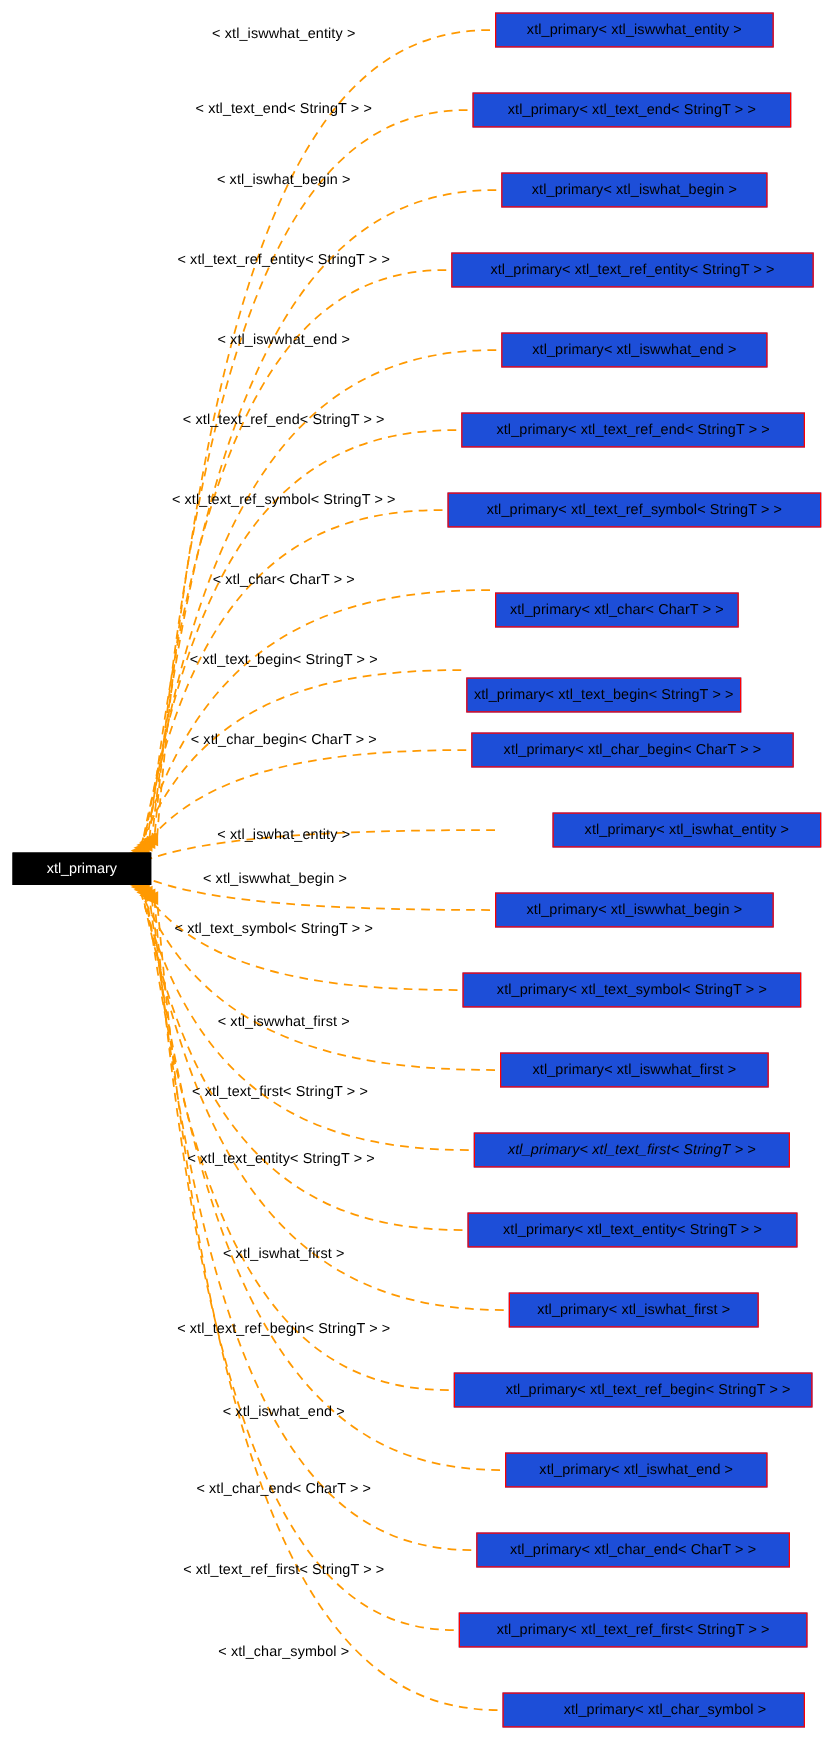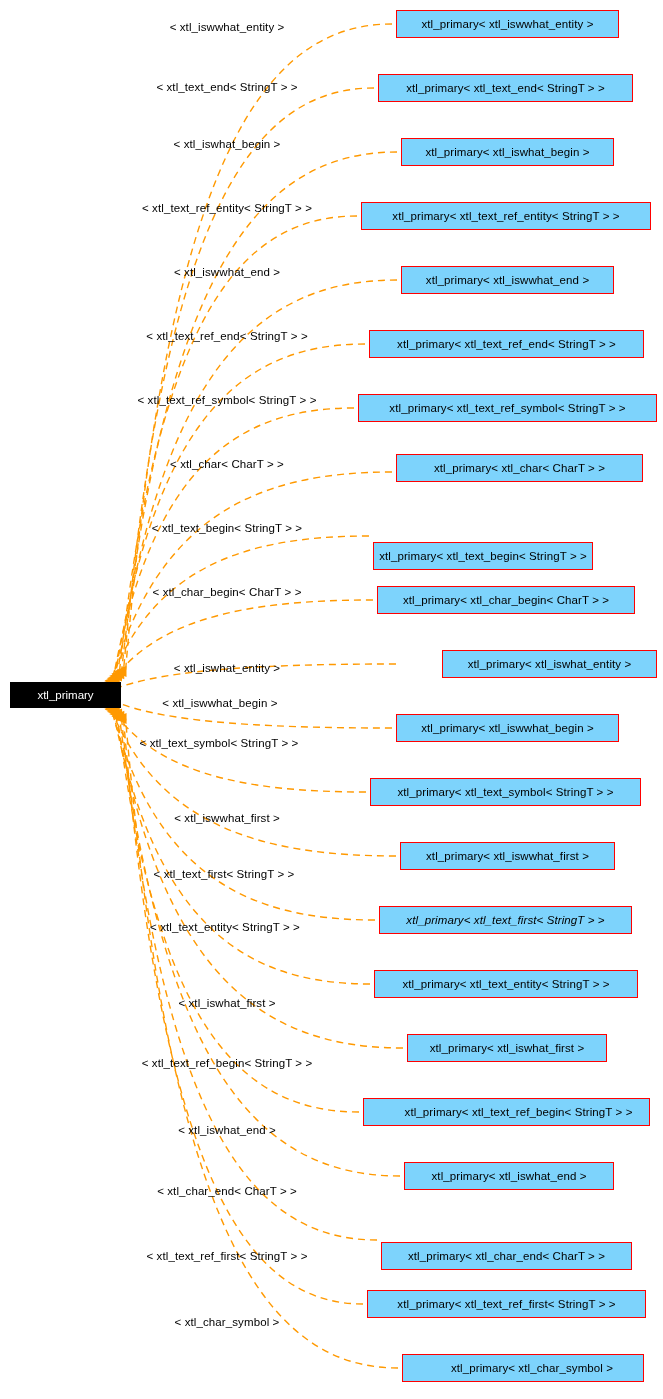--- a/index.html
+++ b/index.html
@@ -22,21 +22,21 @@
     left: 0;
     top: 0;
     width: 663px;
     height: 1399px;
     pointer-events: none;
   }
   .node-box {
     position: absolute;
     box-sizing: border-box;
     border: 1px solid #ff0000;
-    background: #7dd3fc;
+    background: #1d4ed8;
     color: #000000;
     font-size: 11.5px;
     line-height: 26px;
     height: 28px;
     text-align: center;
     white-space: nowrap;
     letter-spacing: 0.1px;
   }
   .root-box {
     position: absolute;
@@ -118,33 +118,33 @@
   <div class="root-box">xtl_primary</div>
 
   <div id="node-layer">
       <div class="node-box" style="left: 396px; top: 10px; width: 223px;">xtl_primary&lt; xtl_iswwhat_entity &gt;</div>
       <div class="node-box" style="left: 378px; top: 74px; width: 255px;">xtl_primary&lt; xtl_text_end&lt; StringT &gt; &gt;</div>
       <div class="node-box" style="left: 401px; top: 138px; width: 213px;">xtl_primary&lt; xtl_iswhat_begin &gt;</div>
       <div class="node-box" style="left: 361px; top: 202px; width: 290px;">xtl_primary&lt; xtl_text_ref_entity&lt; StringT &gt; &gt;</div>
       <div class="node-box" style="left: 401px; top: 266px; width: 213px;">xtl_primary&lt; xtl_iswwhat_end &gt;</div>
       <div class="node-box" style="left: 369px; top: 330px; width: 275px;">xtl_primary&lt; xtl_text_ref_end&lt; StringT &gt; &gt;</div>
       <div class="node-box" style="left: 358px; top: 394px; width: 299px;">xtl_primary&lt; xtl_text_ref_symbol&lt; StringT &gt; &gt;</div>
-      <div class="node-box" style="left: 396px; top: 454px; width: 247px;">xtl_primary&lt; xtl_char&lt; CharT &gt; &gt;</div>
+      <div class="node-box" style="left: 396px; top: 474px; width: 195px;">xtl_primary&lt; xtl_char&lt; CharT &gt; &gt;</div>
       <div class="node-box" style="left: 373px; top: 542px; width: 220px;">xtl_primary&lt; xtl_text_begin&lt; StringT &gt; &gt;</div>
       <div class="node-box" style="left: 377px; top: 586px; width: 258px;">xtl_primary&lt; xtl_char_begin&lt; CharT &gt; &gt;</div>
       <div class="node-box" style="left: 400px; top: 650px; width: 215px; margin-left: 42px;">xtl_primary&lt; xtl_iswhat_entity &gt;</div>
       <div class="node-box" style="left: 396px; top: 714px; width: 223px;">xtl_primary&lt; xtl_iswwhat_begin &gt;</div>
       <div class="node-box" style="left: 370px; top: 778px; width: 271px;">xtl_primary&lt; xtl_text_symbol&lt; StringT &gt; &gt;</div>
       <div class="node-box" style="left: 400px; top: 842px; width: 215px;">xtl_primary&lt; xtl_iswwhat_first &gt;</div>
       <div class="node-box" style="left: 379px; top: 906px; width: 253px; font-style: italic;">xtl_primary&lt; xtl_text_first&lt; StringT &gt; &gt;</div>
       <div class="node-box" style="left: 374px; top: 970px; width: 264px;">xtl_primary&lt; xtl_text_entity&lt; StringT &gt; &gt;</div>
       <div class="node-box" style="left: 407px; top: 1034px; width: 200px;">xtl_primary&lt; xtl_iswhat_first &gt;</div>
       <div class="node-box" style="left: 363px; top: 1098px; width: 287px; padding-left: 24px;">xtl_primary&lt; xtl_text_ref_begin&lt; StringT &gt; &gt;</div>
       <div class="node-box" style="left: 404px; top: 1162px; width: 210px;">xtl_primary&lt; xtl_iswhat_end &gt;</div>
-      <div class="node-box" style="left: 381px; top: 1226px; width: 251px; margin-top: 16px;">xtl_primary&lt; xtl_char_end&lt; CharT &gt; &gt;</div>
+      <div class="node-box" style="left: 381px; top: 1226px; width: 251px;">xtl_primary&lt; xtl_char_end&lt; CharT &gt; &gt;</div>
       <div class="node-box" style="left: 367px; top: 1290px; width: 279px;">xtl_primary&lt; xtl_text_ref_first&lt; StringT &gt; &gt;</div>
       <div class="node-box" style="left: 402px; top: 1354px; width: 242px; padding-left: 18px;">xtl_primary&lt; xtl_char_symbol &gt;</div>
     </div>
   <div id="label-layer">
       <div class="edge-label" style="left: 227px; top: 21px;">&lt; xtl_iswwhat_entity &gt;</div>
       <div class="edge-label" style="left: 227px; top: 81px;">&lt; xtl_text_end&lt; StringT &gt; &gt;</div>
       <div class="edge-label" style="left: 227px; top: 138px;">&lt; xtl_iswhat_begin &gt;</div>
       <div class="edge-label" style="left: 227px; top: 202px;">&lt; xtl_text_ref_entity&lt; StringT &gt; &gt;</div>
       <div class="edge-label" style="left: 227px; top: 266px;">&lt; xtl_iswwhat_end &gt;</div>
       <div class="edge-label" style="left: 227px; top: 330px;">&lt; xtl_text_ref_end&lt; StringT &gt; &gt;</div>

